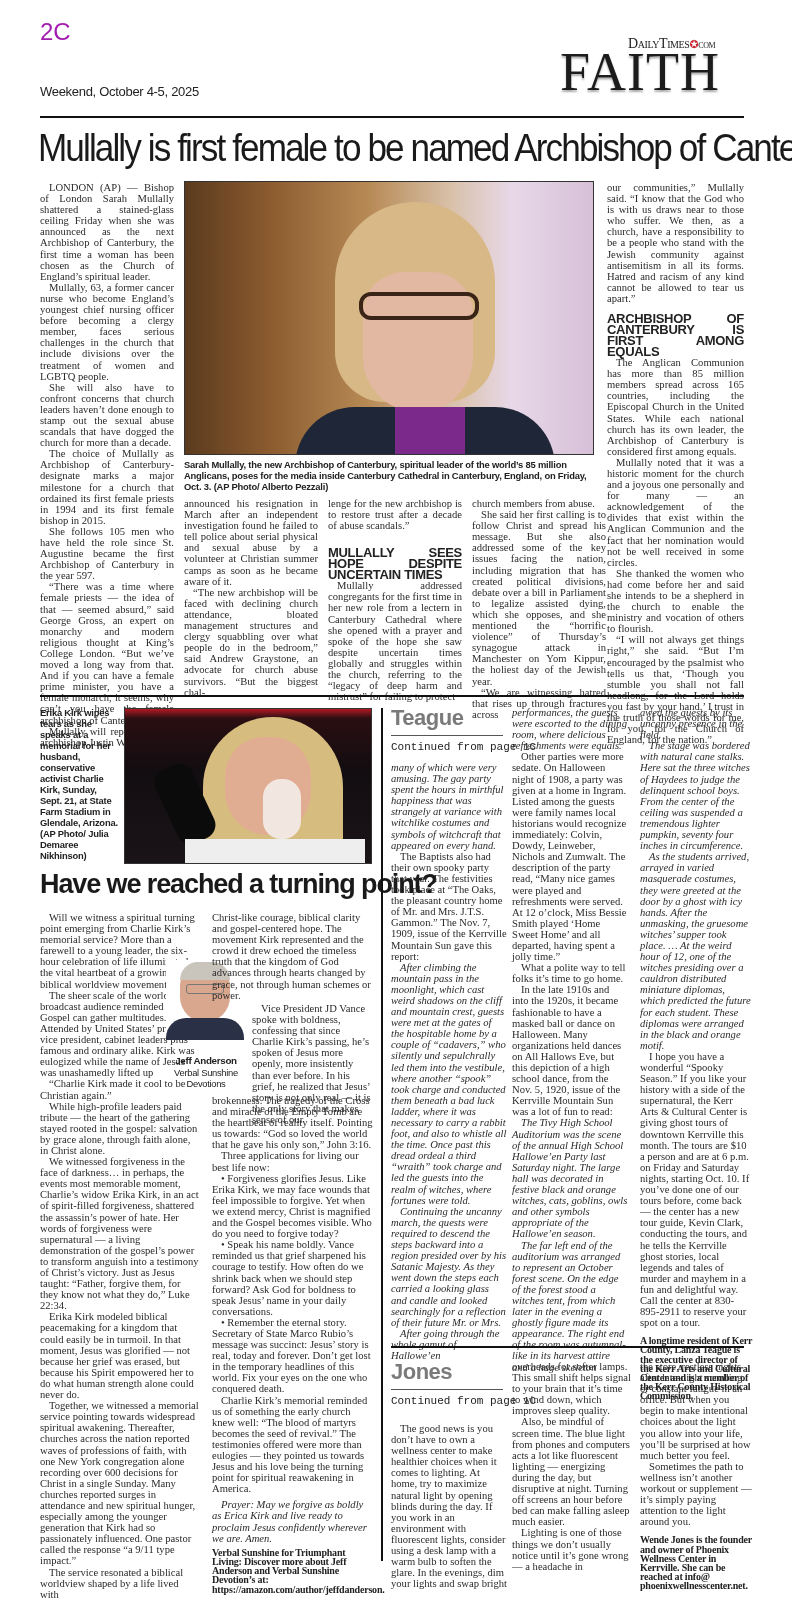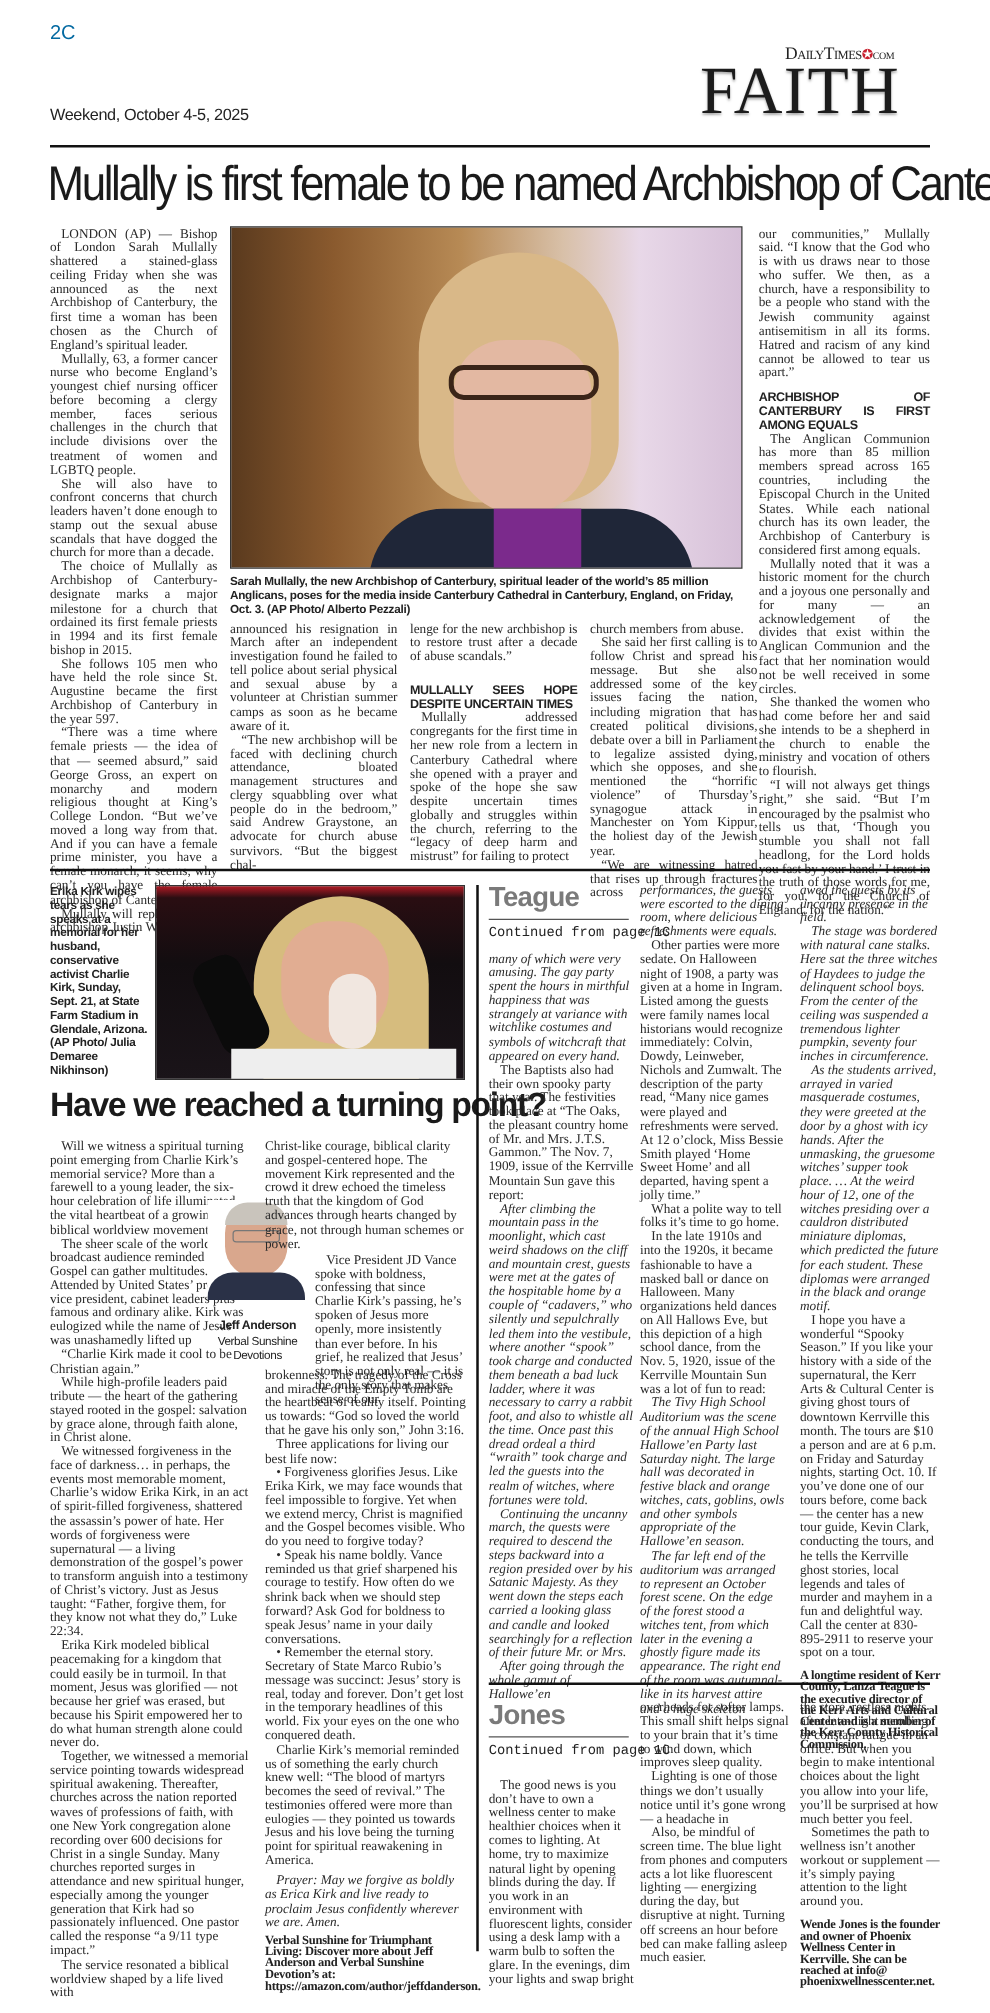--- a/index.html
+++ b/index.html
@@ -5,32 +5,32 @@
   * { box-sizing: border-box; margin: 0; padding: 0; }
   body { width: 792px; height: 1610px; background: #fff; color: #222; font-family: "DejaVu Serif", serif; overflow: hidden; position: relative; }
   .abs { position: absolute; }
   .sans { font-family: "Liberation Sans", sans-serif; }
   .cond { font-family: "Liberation Sans Narrow", "Liberation Sans", sans-serif; }
   .body-text { font-family: "Liberation Serif", serif; font-size: 10.6px; line-height: 11.1px; color: #2a2a2a; text-align: justify; hyphens: auto; }
   .body-text p { text-indent: 9px; }
   .body-text p.noind { text-indent: 0; }
   .rag { text-align: left; }
   .ital { font-style: italic; }
-  .sub-head { font-family: "Liberation Sans", sans-serif; font-weight: bold; font-size: 10px; line-height: 11px; color: #222; margin-top: 9px; letter-spacing: -0.3px; }
+  .sub-head { font-family: "Liberation Sans", sans-serif; font-weight: bold; font-size: 13px; line-height: 11px; color: #222; margin-top: 9px; letter-spacing: -0.3px; }
   .caption { font-family: "Liberation Sans", sans-serif; font-weight: bold; font-size: 9.4px; line-height: 11.2px; color: #222; letter-spacing: -0.2px; }
   .tagline { font-family: Liberation Serif, serif; font-weight: bold; font-size: 10px; line-height: 9.2px; color: #222; margin-top: 8px; letter-spacing: -0.2px; }
   .hr { position: absolute; height: 1.5px; background: #111; }
   .photo { position: absolute; overflow: hidden; border: 1px solid #333; }
   .col-head { font-family: "Liberation Sans", sans-serif; font-weight: bold; font-size: 22px; color: #7a7a7a; letter-spacing: -0.5px; }
   .cont { font-family: Liberation Mono, monospace; font-size: 11px; color: #222; }
 </style>
 </head>
 <body>
 
-<div class="abs sans" style="left:40px;top:18px;font-size:16px;color:#0369a1;">2C</div>
+<div class="abs sans" style="left:40px;top:18px;font-size:24px;color:#a21caf;">2C</div>
 <div class="abs sans" style="left:40px;top:84px;font-size:13px;color:#222;letter-spacing:-0.3px;">Weekend, October 4-5, 2025</div>
 <div class="abs" style="left:628px;top:36px;font-family:'Liberation Serif',serif;font-size:14px;color:#222;font-variant:small-caps;letter-spacing:-0.4px;">
   <span>DailyTimes</span><span style="color:#c8202f;font-size:11px;">✪</span><span style="font-size:11px;">com</span>
 </div>
 <div class="abs" style="left:560px;top:42px;font-family:'Liberation Serif',serif;font-size:54px;line-height:60px;color:#1c1c1c;letter-spacing:1px;text-shadow:0 2px 2px #aaa;">FAITH</div>
 <div class="hr" style="left:40px;top:116px;width:704px;"></div>
 
 <div class="abs cond" style="left:38px;top:124px;font-size:39px;line-height:48px;color:#1a1a1a;letter-spacing:-2.1px;transform:scaleX(0.9);transform-origin:left;white-space:nowrap;">Mullally is first female to be named Archbishop of Canterbury</div>
 
 <div class="abs body-text" style="left:40px;top:182px;width:134px;">
@@ -158,20 +158,20 @@
 
 <div class="abs col-head" style="left:391px;top:1359px;">Jones</div>
 <div class="abs" style="left:391px;top:1389px;width:112px;height:1px;background:#555;"></div>
 <div class="abs cont" style="left:391px;top:1395px;">Continued from page 1C</div>
 
 <div class="abs body-text rag" style="left:391px;top:1423px;width:116px;font-family:Liberation Serif, serif;">
   <p>The good news is you don’t have to own a wellness center to make healthier choices when it comes to lighting. At home, try to maximize natural light by opening blinds during the day. If you work in an environment with fluorescent lights, consider using a desk lamp with a warm bulb to soften the glare. In the evenings, dim your lights and swap bright</p>
 </div>
 <div class="abs body-text rag" style="left:512px;top:1361px;width:120px;">
   <p class="noind">overheads for softer lamps. This small shift helps signal to your brain that it’s time to wind down, which improves sleep quality.</p>
+  <p>Also, be mindful of screen time. The blue light from phones and computers acts a lot like fluorescent lighting — energizing during the day, but disruptive at night. Turning off screens an hour before bed can make falling asleep much easier.</p>
   <p>Lighting is one of those things we don’t usually notice until it’s gone wrong — a headache in</p>
-  <p>Also, be mindful of screen time. The blue light from phones and computers acts a lot like fluorescent lighting — energizing during the day, but disruptive at night. Turning off screens an hour before bed can make falling asleep much easier.</p>
 </div>
 <div class="abs body-text rag" style="left:640px;top:1361px;width:112px;">
   <p class="noind">the store, restless nights after late-night scrolling or constant fatigue in an office. But when you begin to make intentional choices about the light you allow into your life, you’ll be surprised at how much better you feel.</p>
   <p>Sometimes the path to wellness isn’t another workout or supplement — it’s simply paying attention to the light around you.</p>
   <div class="tagline">Wende Jones is the founder and owner of Phoenix Wellness Center in Kerrville. She can be reached at info@ phoenixwellnesscenter.net.</div>
 </div>
 
 </body></html>

